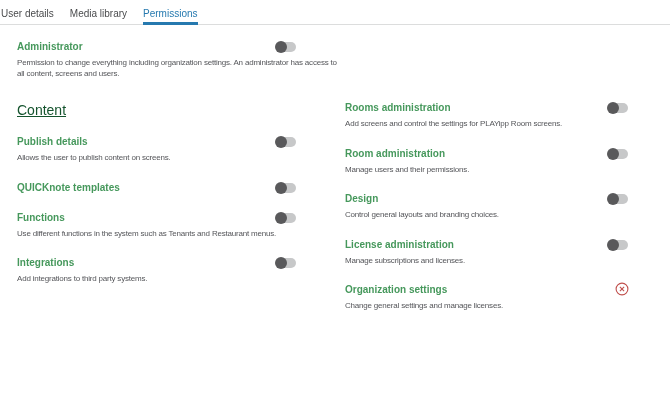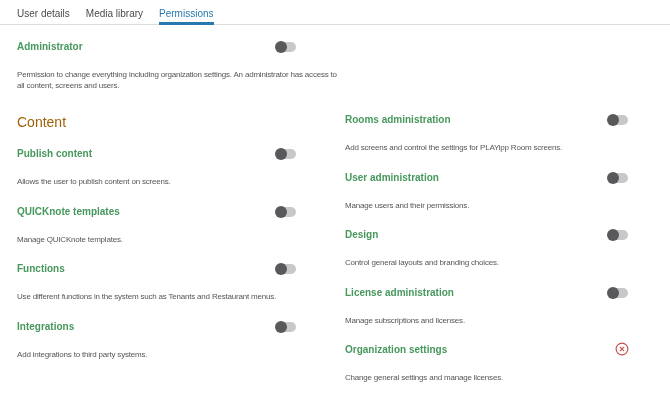--- a/index.html
+++ b/index.html
@@ -3,50 +3,50 @@
 <meta charset="utf-8">
 <style>
   html, body { margin:0; padding:0; }
   body {
     width:670px; height:404px; background:#ffffff; overflow:hidden;
     font-family:"Liberation Sans", sans-serif;
     -webkit-font-smoothing:antialiased;
   }
   
   .tabbar {
-    display:flex; gap:16px; padding-left:17px;
+    display:flex; gap:16px; padding-left:1px;
     border-bottom:1px solid #dcdddd;
   }
   .tab {
     font-size:10px; line-height:11px; color:#4a4b4d;
     padding:8px 0 3px; border-bottom:3px solid transparent;
     margin-bottom:-1px; cursor:pointer; white-space:nowrap;
   }
   .tab.active { color:var(--blue,#2679af); border-bottom-color:var(--blue,#2679af); }
 
   
   .page-body { padding:16px 0 0 17px; }
 
   .perm-row { position:relative; width:279px; }
   .col-right .perm-row { width:283px; }
   .perm-label {
     font-size:10px; font-weight:bold; line-height:11px;
     color:var(--green,#46985c);
   }
   .perm-desc {
     font-size:8px; line-height:9.5px; letter-spacing:-0.2px;
-    color:#55565a; margin-top:18px; white-space:nowrap;
+    color:#55565a; margin-top:6px; white-space:nowrap;
   }
   .admin-section { margin-bottom:23px; }
   .admin-section .perm-desc { white-space:normal; max-width:325px; line-height:10.5px; }
 
   .columns { display:flex; gap:49px; }
   .column h2 {
     font-size:14px; font-weight:400; line-height:16px;
-    color:#a16207; margin:0 0 18px 0;
+    color:#14532d; margin:0 0 18px 0;text-decoration:underline;
   }
   .perm-item { margin-bottom:19px; }
 
   
   .toggle {
     position:absolute; right:0; top:1px;
     width:20px; height:10px; border-radius:5px;
     background:#c7c8c9; cursor:pointer;
   }
   .toggle .knob {
@@ -77,35 +77,34 @@
       </div>
     </div>
     <div class="perm-desc">Permission to change everything including organization settings. An administrator has access to all content, screens and users.</div>
   </div>
 
   <div class="columns">
       <div class="column">
         <h2>Content</h2>
         <div class="perm-item">
           <div class="perm-row">
-            <div class="perm-label">Publish content</div>
+            <div class="perm-label">Publish details</div>
             <div class="toggle">
               <div class="knob"></div>
             </div>
           </div>
           <div class="perm-desc">Allows the user to publish content on screens.</div>
         </div>
         <div class="perm-item">
           <div class="perm-row">
             <div class="perm-label">QUICKnote templates</div>
             <div class="toggle">
               <div class="knob"></div>
             </div>
           </div>
-          <div class="perm-desc">Manage QUICKnote templates.</div>
         </div>
         <div class="perm-item">
           <div class="perm-row">
             <div class="perm-label">Functions</div>
             <div class="toggle">
               <div class="knob"></div>
             </div>
           </div>
           <div class="perm-desc">Use different functions in the system such as Tenants and Restaurant menus.</div>
         </div>
@@ -124,21 +123,21 @@
           <div class="perm-row">
             <div class="perm-label">Rooms administration</div>
             <div class="toggle">
               <div class="knob"></div>
             </div>
           </div>
           <div class="perm-desc">Add screens and control the settings for PLAYipp Room screens.</div>
         </div>
         <div class="perm-item">
           <div class="perm-row">
-            <div class="perm-label">User administration</div>
+            <div class="perm-label">Room administration</div>
             <div class="toggle">
               <div class="knob"></div>
             </div>
           </div>
           <div class="perm-desc">Manage users and their permissions.</div>
         </div>
         <div class="perm-item">
           <div class="perm-row">
             <div class="perm-label">Design</div>
             <div class="toggle">

